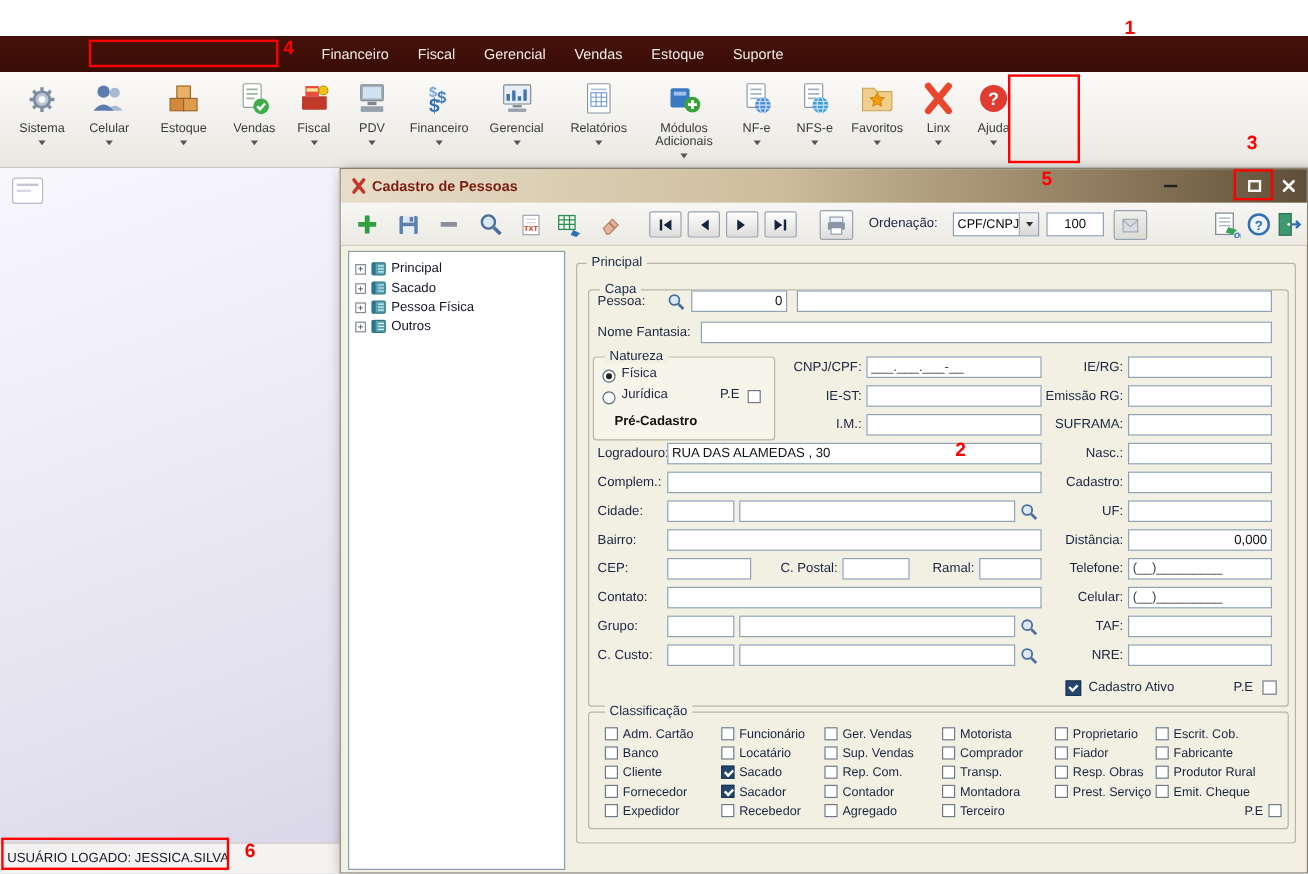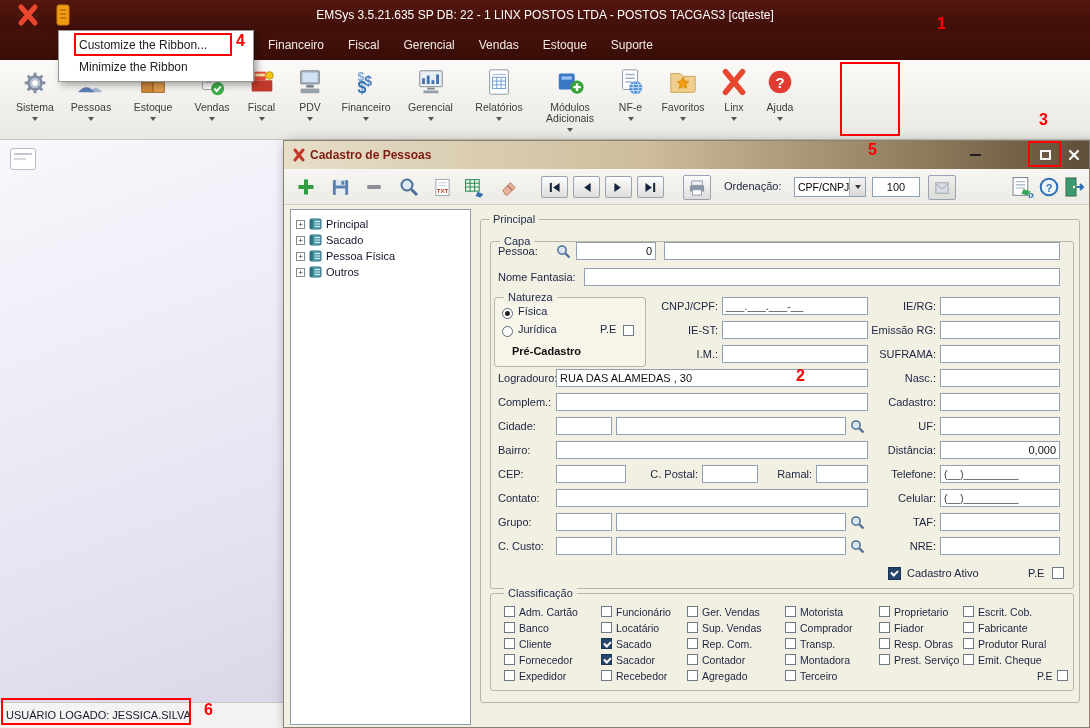--- a/index.html
+++ b/index.html
@@ -69,34 +69,20 @@
   
   .ann{position:absolute;color:#fe0000;font-weight:bold;font-size:16px;z-index:80;line-height:16px}
   .redbox{position:absolute;border:2px solid #fe0000;z-index:65;pointer-events:none}
   .redbox.hi{z-index:75}
 </style>
 </head>
 <body>
 
 <div class="screen">
 
-  <div class="titlebar">
-    <span class="linx-logo">
-      <svg viewBox="0 0 24 24">
-          <path d="M5 4l14 16M19 4L5 20" stroke="#e8472e" stroke-width="5" stroke-linecap="round" fill="none"></path>
-        </svg>
-    </span>
-    <span class="qa-icon">
-      <svg viewBox="0 0 14 22">
-          <rect x="1" y="1" width="12" height="20" rx="2" fill="#f39c12" stroke="#c87f0a"></rect>
-          <path d="M4 6h6M4 10h6M4 14h6" stroke="#b06e08" stroke-width="1.5"></path>
-        </svg>
-    </span>
-    <div class="app-title">EMSys 3.5.21.635 SP DB: 22 - 1 LINX POSTOS LTDA - POSTOS TACGAS3 [cqteste]</div>
-  </div>
 
   <div class="menubar">
     <span class="mtab">Financeiro</span>
     <span class="mtab">Fiscal</span>
     <span class="mtab">Gerencial</span>
     <span class="mtab">Vendas</span>
     <span class="mtab">Estoque</span>
     <span class="mtab">Suporte</span>
   </div>
 
@@ -116,21 +102,21 @@
     </div>
     <div class="ritem" style="width:58px">
       <div class="ricon">
           <svg viewBox="0 0 32 32">
             <circle cx="21" cy="11" r="4.5" fill="#a8b9cf"></circle>
             <path d="M14 27q7-9 14 0z" fill="#a8b9cf"></path>
             <circle cx="11" cy="10" r="5.5" fill="#5b7db1"></circle>
             <path d="M2 27q9-11 18 0z" fill="#5b7db1"></path>
           </svg>
         </div>
-      <div class="rlabel">Pessoas</div>
+      <div class="rlabel">Celular</div>
       <div class="rarrow"></div>
     </div>
     <div class="ritem" style="width:66px">
       <div class="ricon">
           <svg viewBox="0 0 32 32">
             <rect x="10" y="5" width="12" height="11" fill="#eab066" stroke="#9a6325"></rect>
             <rect x="4" y="16" width="12" height="11" fill="#d2893b" stroke="#9a6325"></rect>
             <rect x="16" y="16" width="12" height="11" fill="#e09c4e" stroke="#9a6325"></rect>
           </svg>
         </div>
@@ -224,20 +210,33 @@
       <div class="ricon">
           <svg viewBox="0 0 32 32">
             <rect x="7" y="3" width="16" height="21" rx="1" fill="#fff" stroke="#8a94a0"></rect>
             <path d="M10 8h10M10 12h10M10 16h7" stroke="#9fb2c8" stroke-width="1.5"></path>
             <circle cx="21" cy="22" r="7" fill="#4e8fd6"></circle>
             <ellipse cx="21" cy="22" rx="3" ry="7" fill="none" stroke="#cfe3f8"></ellipse>
             <path d="M14 22h14M15 18.8h12M15 25.2h12" stroke="#cfe3f8"></path>
           </svg>
         </div>
       <div class="rlabel">NF-e</div>
+      <div class="rarrow"></div>
+    </div>
+    <div class="ritem" style="width:48px">
+      <div class="ricon">
+          <svg viewBox="0 0 32 32">
+            <rect x="7" y="3" width="16" height="21" rx="1" fill="#fff" stroke="#8a94a0"></rect>
+            <path d="M10 8h10M10 12h10M10 16h7" stroke="#9fb2c8" stroke-width="1.5"></path>
+            <circle cx="21" cy="22" r="7" fill="#3f9bd9"></circle>
+            <ellipse cx="21" cy="22" rx="3" ry="7" fill="none" stroke="#cfe9f8"></ellipse>
+            <path d="M14 22h14M15 18.8h12M15 25.2h12" stroke="#cfe9f8"></path>
+          </svg>
+        </div>
+      <div class="rlabel">NFS-e</div>
       <div class="rarrow"></div>
     </div>
     <div class="ritem" style="width:56px">
       <div class="ricon">
           <svg viewBox="0 0 32 32">
             <path d="M3 7h10l3 3h13v15a2 2 0 0 1-2 2H3z" fill="#f0cf8e" stroke="#c9a254"></path>
             <path d="M16 11l1.9 3.9 4.3.6-3.1 3 .7 4.3-3.8-2-3.8 2 .7-4.3-3.1-3 4.3-.6z" fill="#f39c12" stroke="#d68910"></path>
           </svg>
         </div>
       <div class="rlabel">Favoritos</div>
@@ -671,24 +670,20 @@
     <div class="citem" style="left:679px;top:512px">
         <span class="cbox"></span>
         <span class="clbl">Emit. Cheque</span>
       </div>
     <div class="citem" style="left:753px;top:528px">
         <span class="clbl">P.E</span>
         <span class="cbox"></span>
       </div>
   </div>
 
-  <div class="ctx">
-    <div class="ctx-item">Customize the Ribbon...</div>
-    <div class="ctx-item">Minimize the Ribbon</div>
-  </div>
 
   <div class="redbox hi" style="left:74px;top:33px;width:158px;height:23px"></div>
   <div class="redbox" style="left:840px;top:62px;width:60px;height:74px"></div>
   <div class="redbox" style="left:1028px;top:141px;width:33px;height:26px"></div>
   <div class="redbox" style="left:1px;top:698px;width:190px;height:27px"></div>
 
   <span class="ann" style="left:937px;top:16px">1</span>
   <span class="ann" style="left:796px;top:368px">2</span>
   <span class="ann" style="left:1039px;top:112px">3</span>
   <span class="ann" style="left:236px;top:33px">4</span>

